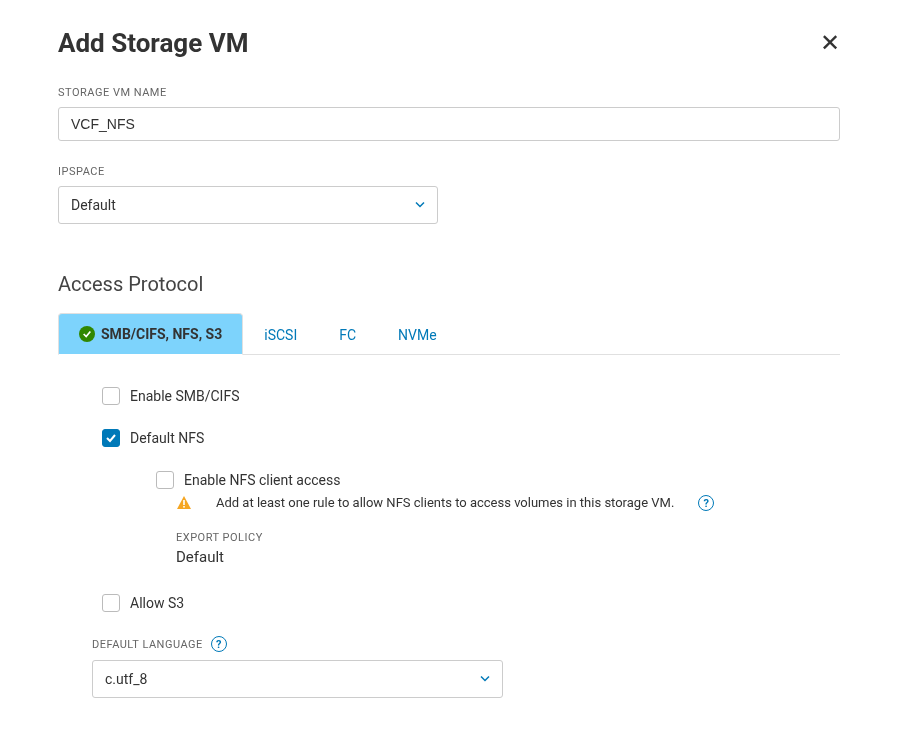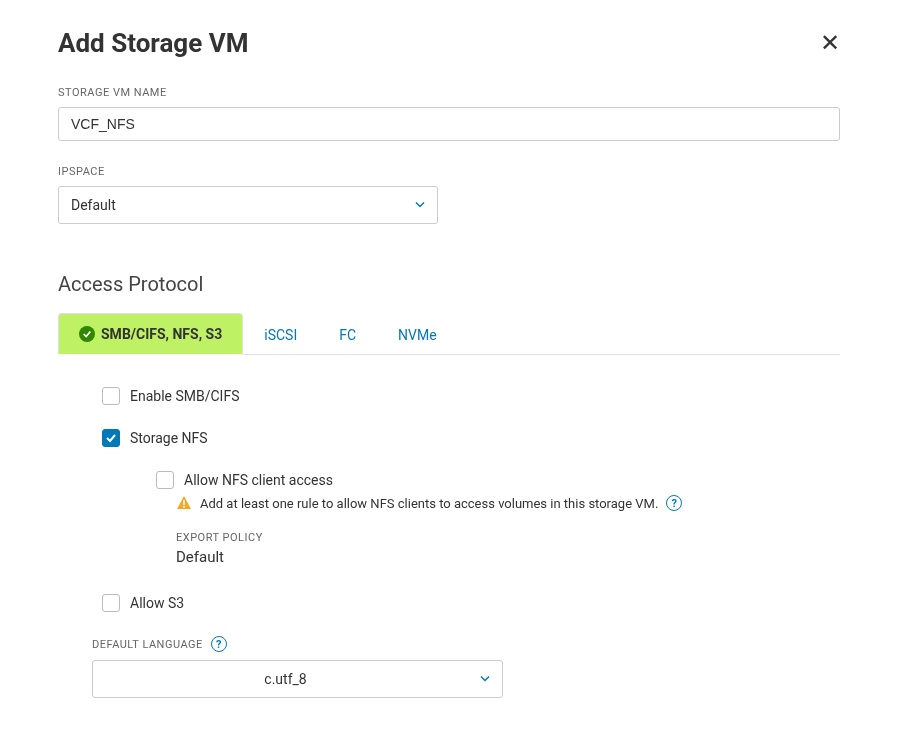--- a/index.html
+++ b/index.html
@@ -92,21 +92,21 @@
       border-bottom: none;
       position: relative;
       top: 1px;
     }
     .tab.active {
       color: #333;
       font-weight: 700;
       border: 1px solid #e0e0e0;
       border-bottom: 1px solid #fff;
       border-radius: 4px 4px 0 0;
-      background: #bef264;
+      background: #7dd3fc;
     }
     .check-badge {
       width: 16px;
       height: 16px;
       border-radius: 50%;
       background: #318700;
       display: inline-flex;
       align-items: center;
       justify-content: center;
     }
@@ -138,22 +138,21 @@
       border-color: #0079b8;
     }
     .checkbox.checked svg { display: block; }
     .checkbox svg { display: none; width: 12px; height: 12px; }
     .checkbox-label {
       font-size: 14px;
       color: #333;
     }
     .warning-row {
       display: flex;
-      align-items: center;
-      gap: 8px;
+      gap: 24px;
       margin-left: 118px;
       margin-bottom: 20px;
       font-size: 13px;
       color: #333;
     }
     .warning-icon {
       width: 16px;
       height: 16px;
       flex-shrink: 0;
     }
@@ -181,21 +180,20 @@
     }
     .sub-value {
       margin-left: 118px;
       font-size: 15px;
       color: #333;
       margin-bottom: 28px;
     }
     .lang-group {
       margin-left: 34px;
       margin-top: 15px;
-      text-align: center;
     }
     .lang-label-row {
       display: flex;
       align-items: center;
       gap: 8px;
       margin-bottom: 8px;
     }
   </style>
 </head>
 <body>
@@ -250,28 +248,28 @@
   </span>
   <span class="checkbox-label">Enable SMB/CIFS</span>
 </div>
 
 <div class="checkbox-row">
   <span class="checkbox checked">
     <svg viewBox="0 0 12 12">
         <path d="M2 6 L5 9 L10 3" stroke="#fff" stroke-width="2" fill="none"></path>
       </svg>
   </span>
-  <span class="checkbox-label">Storage NFS</span>
+  <span class="checkbox-label">Default NFS</span>
 </div>
 
 <div class="checkbox-row nested">
   <span class="checkbox">
     
   </span>
-  <span class="checkbox-label">Allow NFS client access</span>
+  <span class="checkbox-label">Enable NFS client access</span>
 </div>
 
 <div class="warning-row">
   <span class="warning-icon">
     <svg viewBox="0 0 16 16">
         <path d="M8 1 L15 14 L1 14 Z" fill="#f5a623"></path>
         <rect x="7.2" y="5" width="1.6" height="5" fill="#fff"></rect>
         <rect x="7.2" y="11" width="1.6" height="1.6" fill="#fff"></rect>
       </svg>
   </span>

